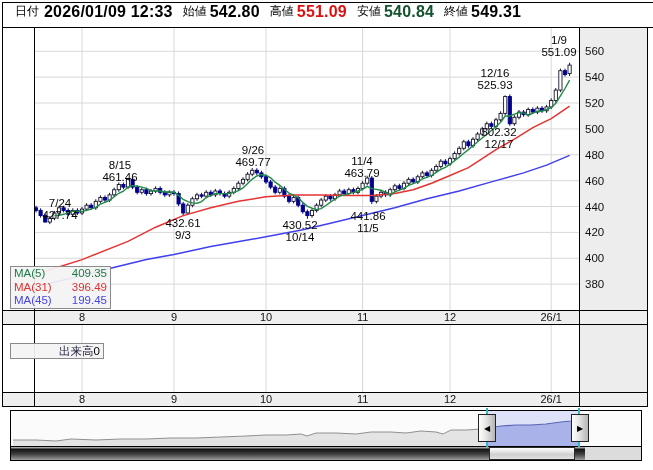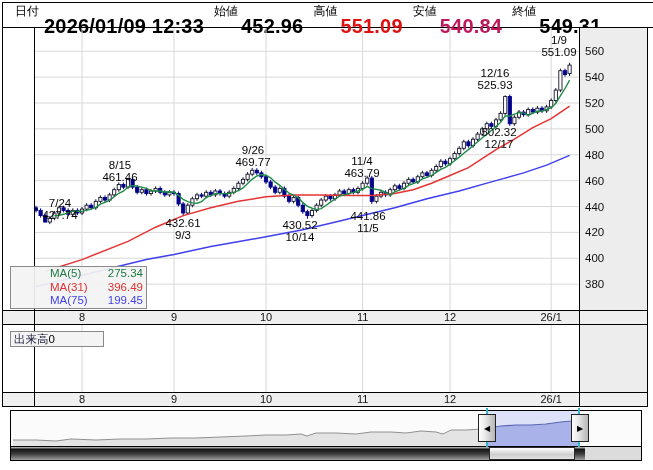--- a/index.html
+++ b/index.html
@@ -3,36 +3,36 @@
 <meta charset="utf-8">
 <style>
   html,body{margin:0;padding:0;background:#fff;}
   body{width:653px;height:470px;position:relative;font-family:"Liberation Sans","DejaVu Sans",sans-serif;color:#000;overflow:hidden;}
   .abs{position:absolute;}
   
   #header{left:2px;top:2px;width:642px;height:24px;border:1px solid #000;background:#fff;
           display:flex;padding-left:12px;white-space:nowrap;}
   #header .lbl{font-size:12px;margin:0 3px 0 10px;}
   #header .lbl:first-child{margin-left:0;}
-  #header .val{font-size:20px;font-weight:bold;letter-spacing:0.2px;margin-top:12px;}
+  #header .val{font-size:16px;font-weight:bold;letter-spacing:0.2px;}
   #header .val.date{margin-left:2px;}
-  .red{color:#dd1111;} .grn{color:#be185d;}
+  .red{color:#dd1111;} .grn{color:#14532d;}
   
   #chartRow{left:2px;top:28px;width:644px;height:282px;border-left:1px solid #000;border-right:1px solid #000;}
   #volRow{left:2px;top:325px;width:644px;height:67px;border-left:1px solid #000;border-right:1px solid #000;background:#fff;}
   .strip{left:2px;width:644px;height:13px;background:#efefef;border-top:1px solid #000;border-bottom:1px solid #000;
          border-left:1px solid #000;border-right:1px solid #000;}
   #strip1{top:310px;} #strip2{top:392px;}
   .strip .tick{position:absolute;top:0;width:44px;text-align:center;font-size:11px;line-height:13px;color:#111;}
   .strip .vline{position:absolute;top:0;bottom:0;width:1px;background:#000;}
   
-  .legendBox{background:rgba(243,243,243,0.93);border:1px solid #8a8a8a;font-size:11.5px;padding-left:36px;}
+  .legendBox{background:rgba(243,243,243,0.93);border:1px solid #8a8a8a;font-size:11.5px;}
   #maLegend{left:10px;top:266px;width:99px;}
   #maLegend .row{display:flex;justify-content:space-between;padding:0 3px;line-height:13.5px;}
-  #volLegend{left:10px;top:331px;width:86px;display:flex;justify-content:flex-start;padding:0 3px;line-height:14px;}
+  #volLegend{left:10px;top:343px;width:86px;display:flex;justify-content:flex-end;padding:0 3px;line-height:14px;}
   #volLegend .vlbl{color:#22223f;} #volLegend .vval{color:#000;}
   .ma5c{color:#1d7a45;} .ma25c{color:#e03030;} .ma75c{color:#4343e8;}
   
   #nav{left:10px;top:410px;width:630px;height:35px;border:1px solid #000;background:#fbfbfb;}
   .navYear{position:absolute;font-size:11px;color:#222;top:36px;}
   .nav-handle{position:absolute;width:16px;height:26px;top:414px;border:1px solid #222;
               background:linear-gradient(90deg,#ffffff 0%,#e8e8e8 40%,#b5b5b5 100%);
               display:flex;align-items:center;justify-content:center;font-size:8px;color:#000;z-index:5;}
   .cyanline{position:absolute;top:408px;width:2px;height:39px;background:#35b6c9;z-index:4;}
   
@@ -44,21 +44,21 @@
   svg{display:block;}
   text{font-family:"Liberation Sans","DejaVu Sans",sans-serif;}
 </style>
 </head>
 <body>
 
 <div id="header" class="abs">
   <span class="lbl">日付</span>
   <span class="val date">2026/01/09 12:33</span>
   <span class="lbl">始値</span>
-  <span class="val">452.96</span>
+  <span class="val">542.80</span>
   <span class="lbl">高値</span>
   <span class="val red">551.09</span>
   <span class="lbl">安値</span>
   <span class="val grn">540.84</span>
   <span class="lbl">終値</span>
   <span class="val">549.31</span>
 </div>
 
 <div id="chartRow" class="abs">
   <svg id="mainSvg" width="644" height="282">
@@ -351,28 +351,28 @@
       <text x="556" y="16" text-anchor="middle" font-size="11.5" fill="#050505">1/9</text>
       <text x="556" y="28" text-anchor="middle" font-size="11.5" fill="#050505">551.09</text>
       <line x1="31.5" y1="0" x2="31.5" y2="282" stroke="#000"></line>
       <line x1="576.5" y1="0" x2="576.5" y2="282" stroke="#000"></line>
     </svg>
 </div>
 
 <div id="maLegend" class="abs legendBox">
   <div class="row ma5c">
       <span>MA(5)</span>
-      <span>275.34</span>
+      <span>409.35</span>
     </div>
   <div class="row ma25c">
       <span>MA(31)</span>
       <span>396.49</span>
     </div>
   <div class="row ma75c">
-      <span>MA(75)</span>
+      <span>MA(45)</span>
       <span>199.45</span>
     </div>
 </div>
 
 <div id="strip1" class="abs strip">
     <span class="tick" style="left: 57px;">8</span>
     <span class="tick" style="left: 149px;">9</span>
     <span class="tick" style="left: 241px;">10</span>
     <span class="tick" style="left: 337.6px;">11</span>
     <span class="tick" style="left: 425px;">12</span>

